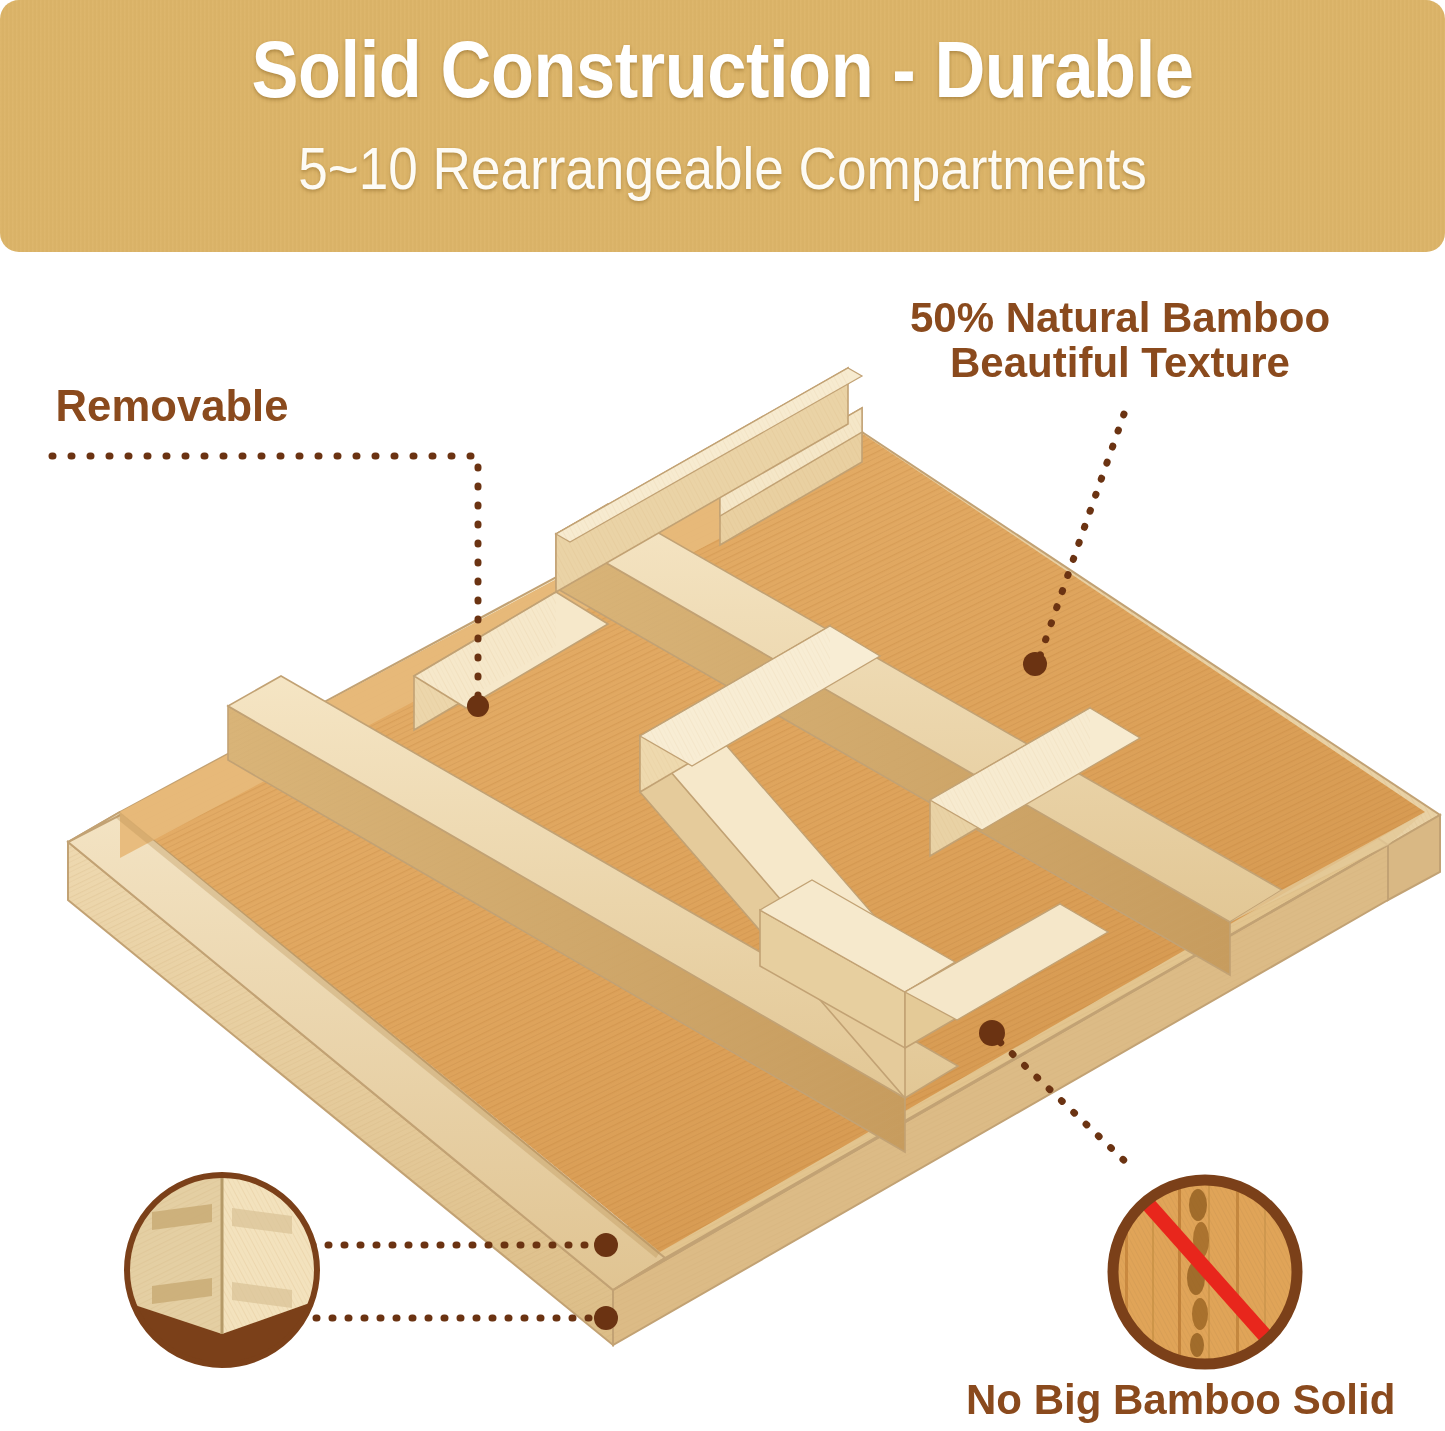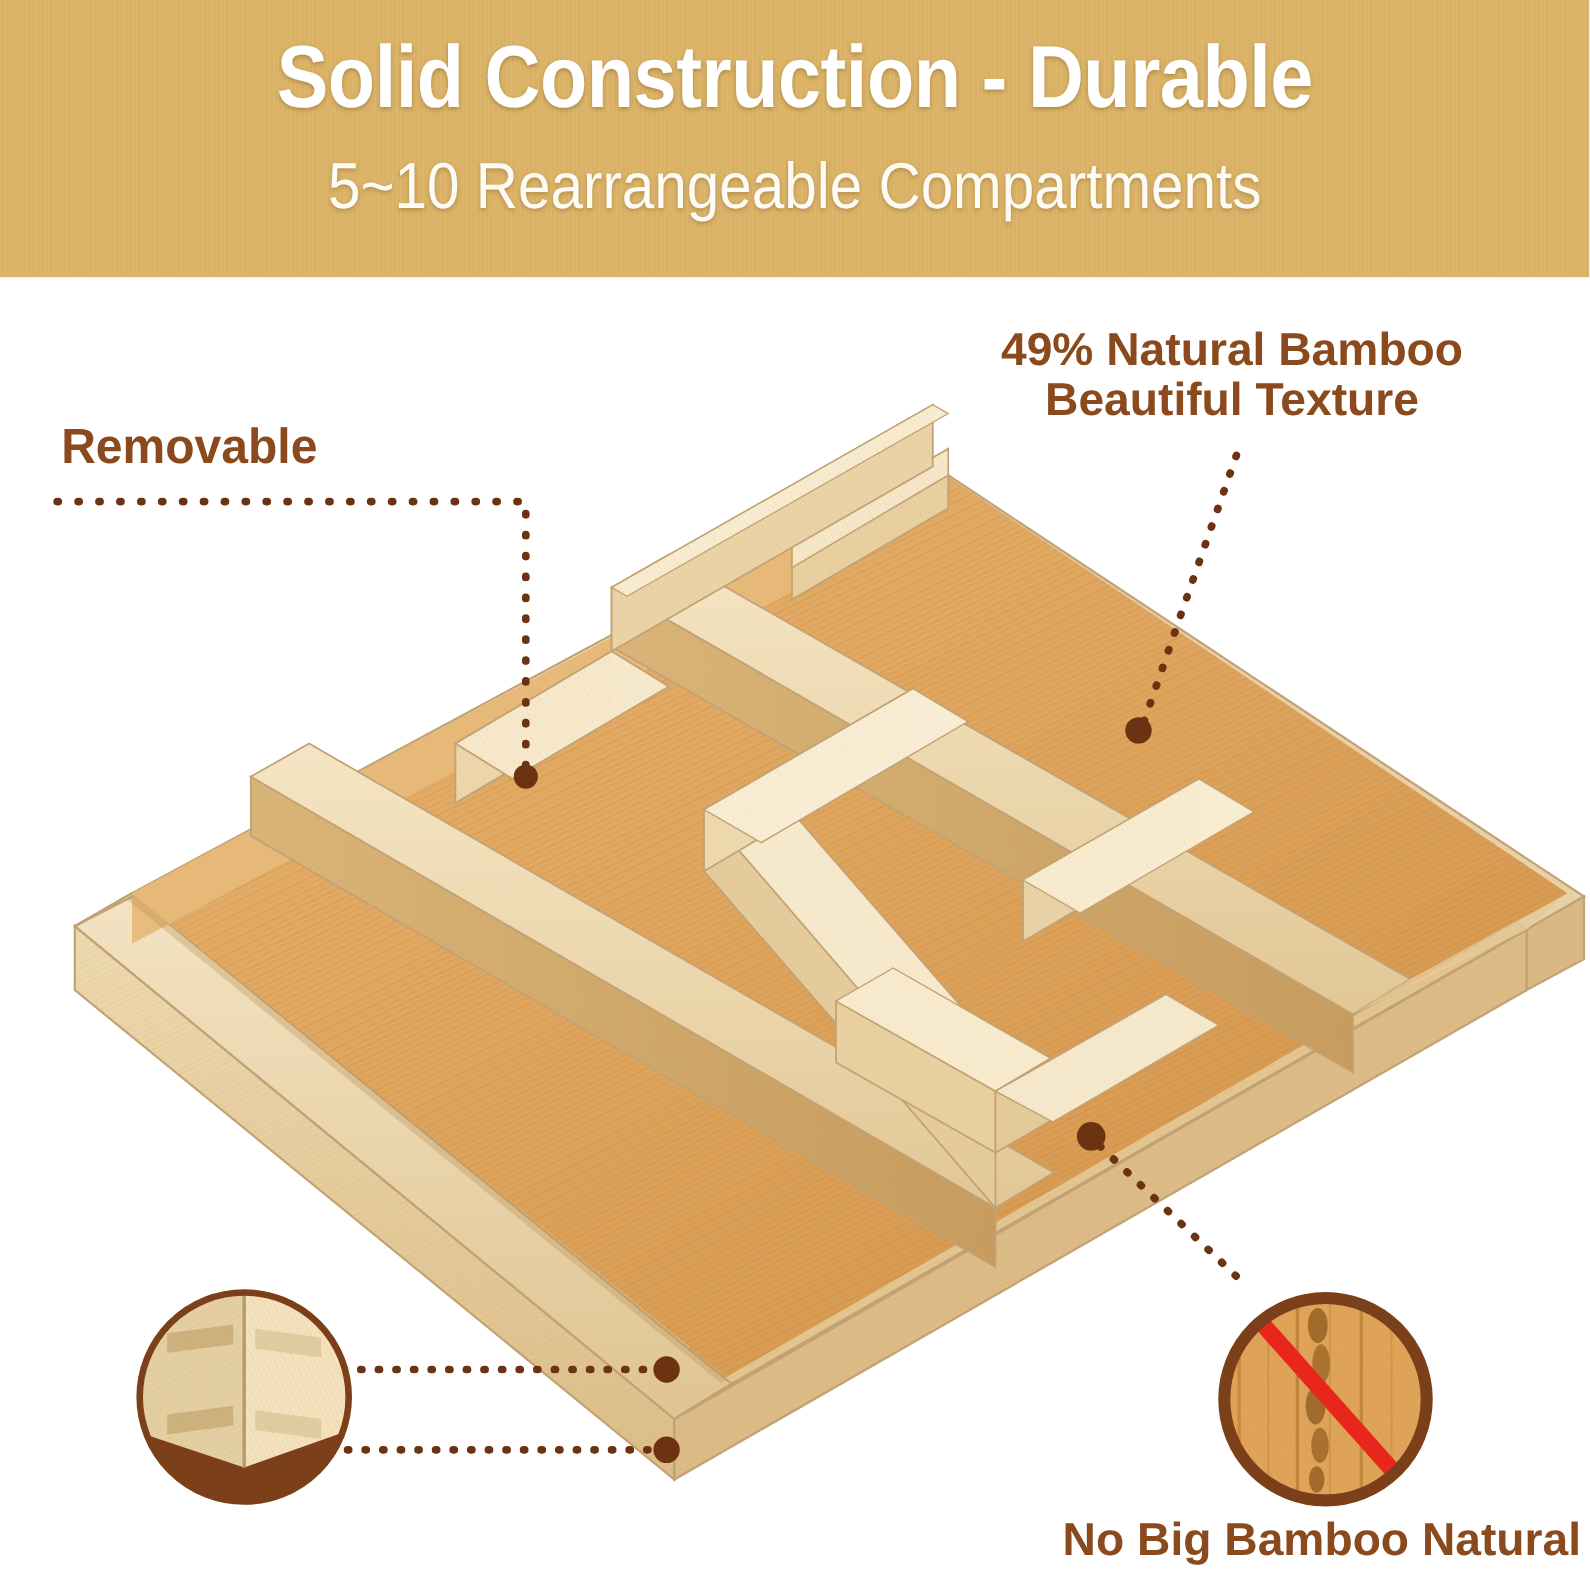--- a/index.html
+++ b/index.html
@@ -23,20 +23,21 @@
     background:linear-gradient(90deg,
         #c39a4d 0%,
         #d0a859 10%,
         #e2bf73 30%,
         #ebca80 50%,
         #e0bc71 70%,
         #ceа55a 88%,
         #c49b4e 100%);
     background-color:#dcb468;
     overflow:hidden;
+    border-radius:19px;
   }
   .banner::after {
     content:"";
     position:absolute; inset:0;
     background:
       repeating-linear-gradient(90deg,
         rgba(255,255,255,0.045) 0px,
         rgba(255,255,255,0.045) 1px,
         rgba(0,0,0,0.02) 2px,
         rgba(0,0,0,0.02) 4px);
@@ -115,25 +116,25 @@
 
 <div id="page">
 
   <div class="banner">
     <div class="banner-title">Solid Construction - Durable</div>
     <div class="banner-subtitle">5~10 Rearrangeable Compartments</div>
   </div>
 
   <div class="callout" id="label-removable">Removable</div>
 
-  <div class="callout" id="label-natural-bamboo">49% Natural Bamboo
+  <div class="callout" id="label-natural-bamboo">50% Natural Bamboo
 Beautiful Texture</div>
 
 
-  <div class="callout" id="label-no-grains">No Big Bamboo Natural</div>
+  <div class="callout" id="label-no-grains">No Big Bamboo Solid</div>
 
   <svg id="scene" viewBox="0 0 1445 1431">
     <defs>
 
       <pattern id="grainH" width="9" height="9" patternUnits="userSpaceOnUse" patternTransform="rotate(-26)">
         <rect width="9" height="9" fill="none"></rect>
         <rect x="0" y="0" width="9" height="1.1" fill="#c9a770" opacity=".35"></rect>
         <rect x="0" y="4" width="9" height="0.8" fill="#b99258" opacity=".22"></rect>
       </pattern>
       <pattern id="grainV" width="8" height="8" patternUnits="userSpaceOnUse" patternTransform="rotate(62)">

